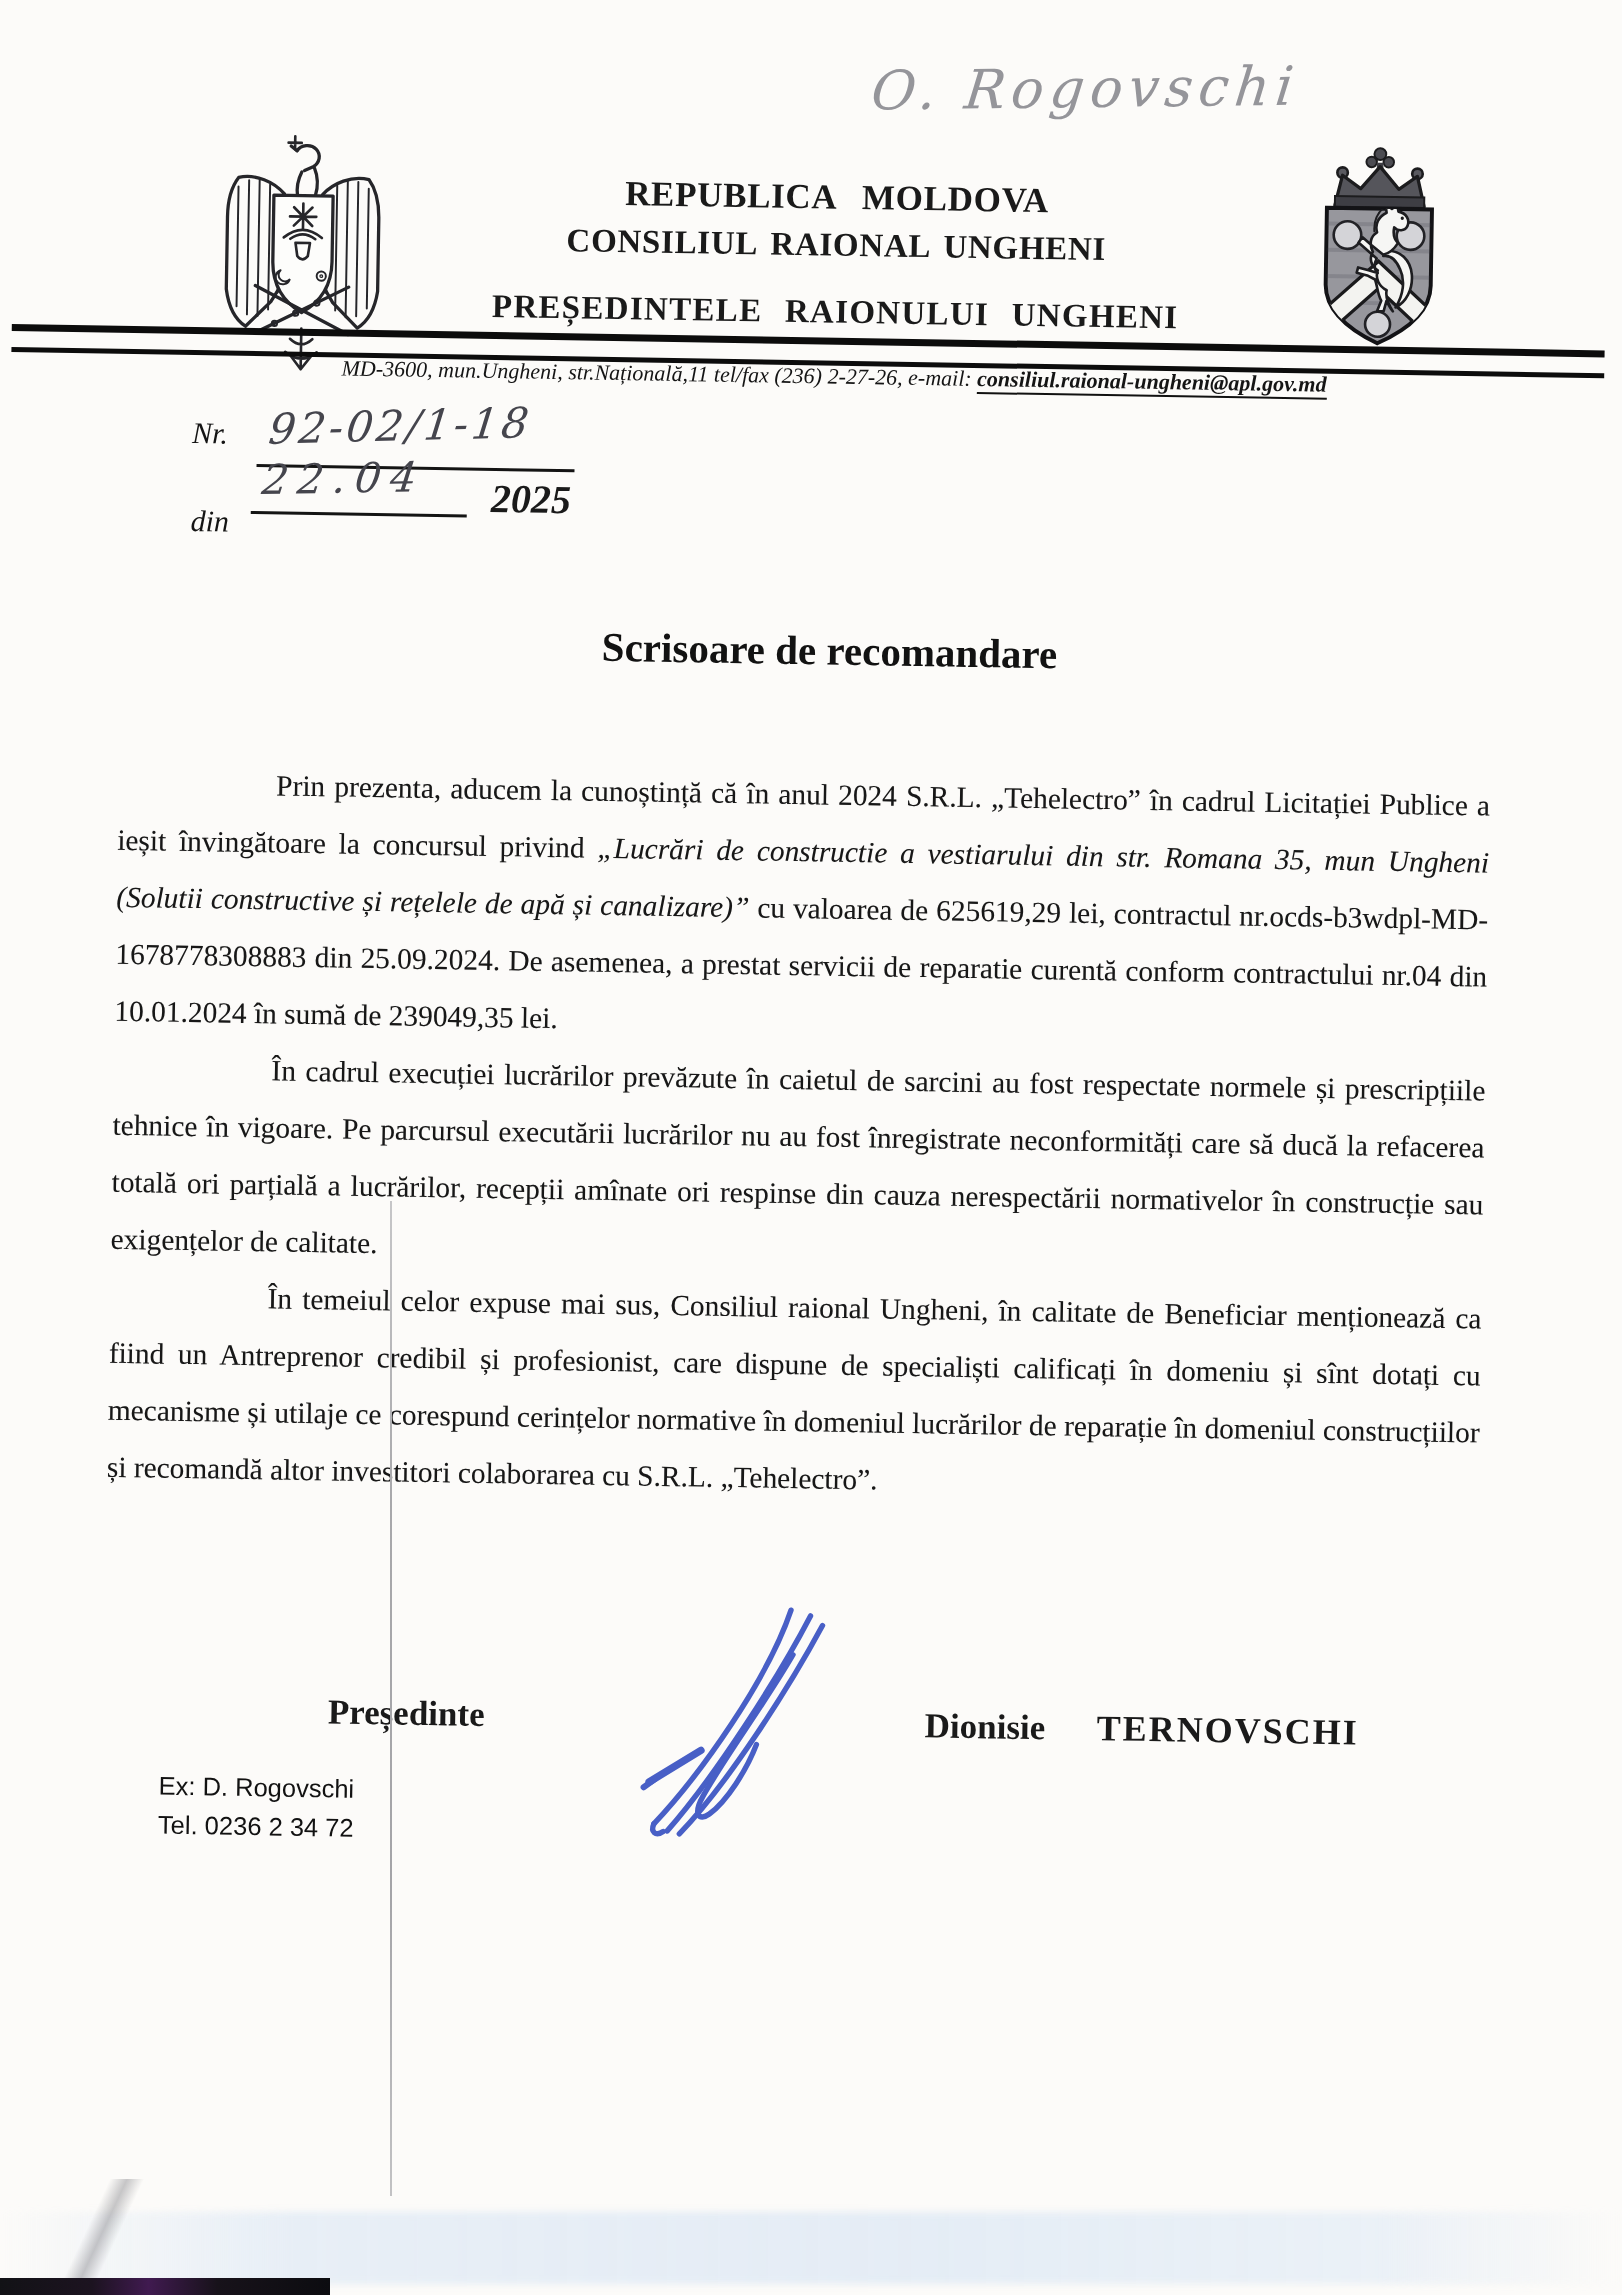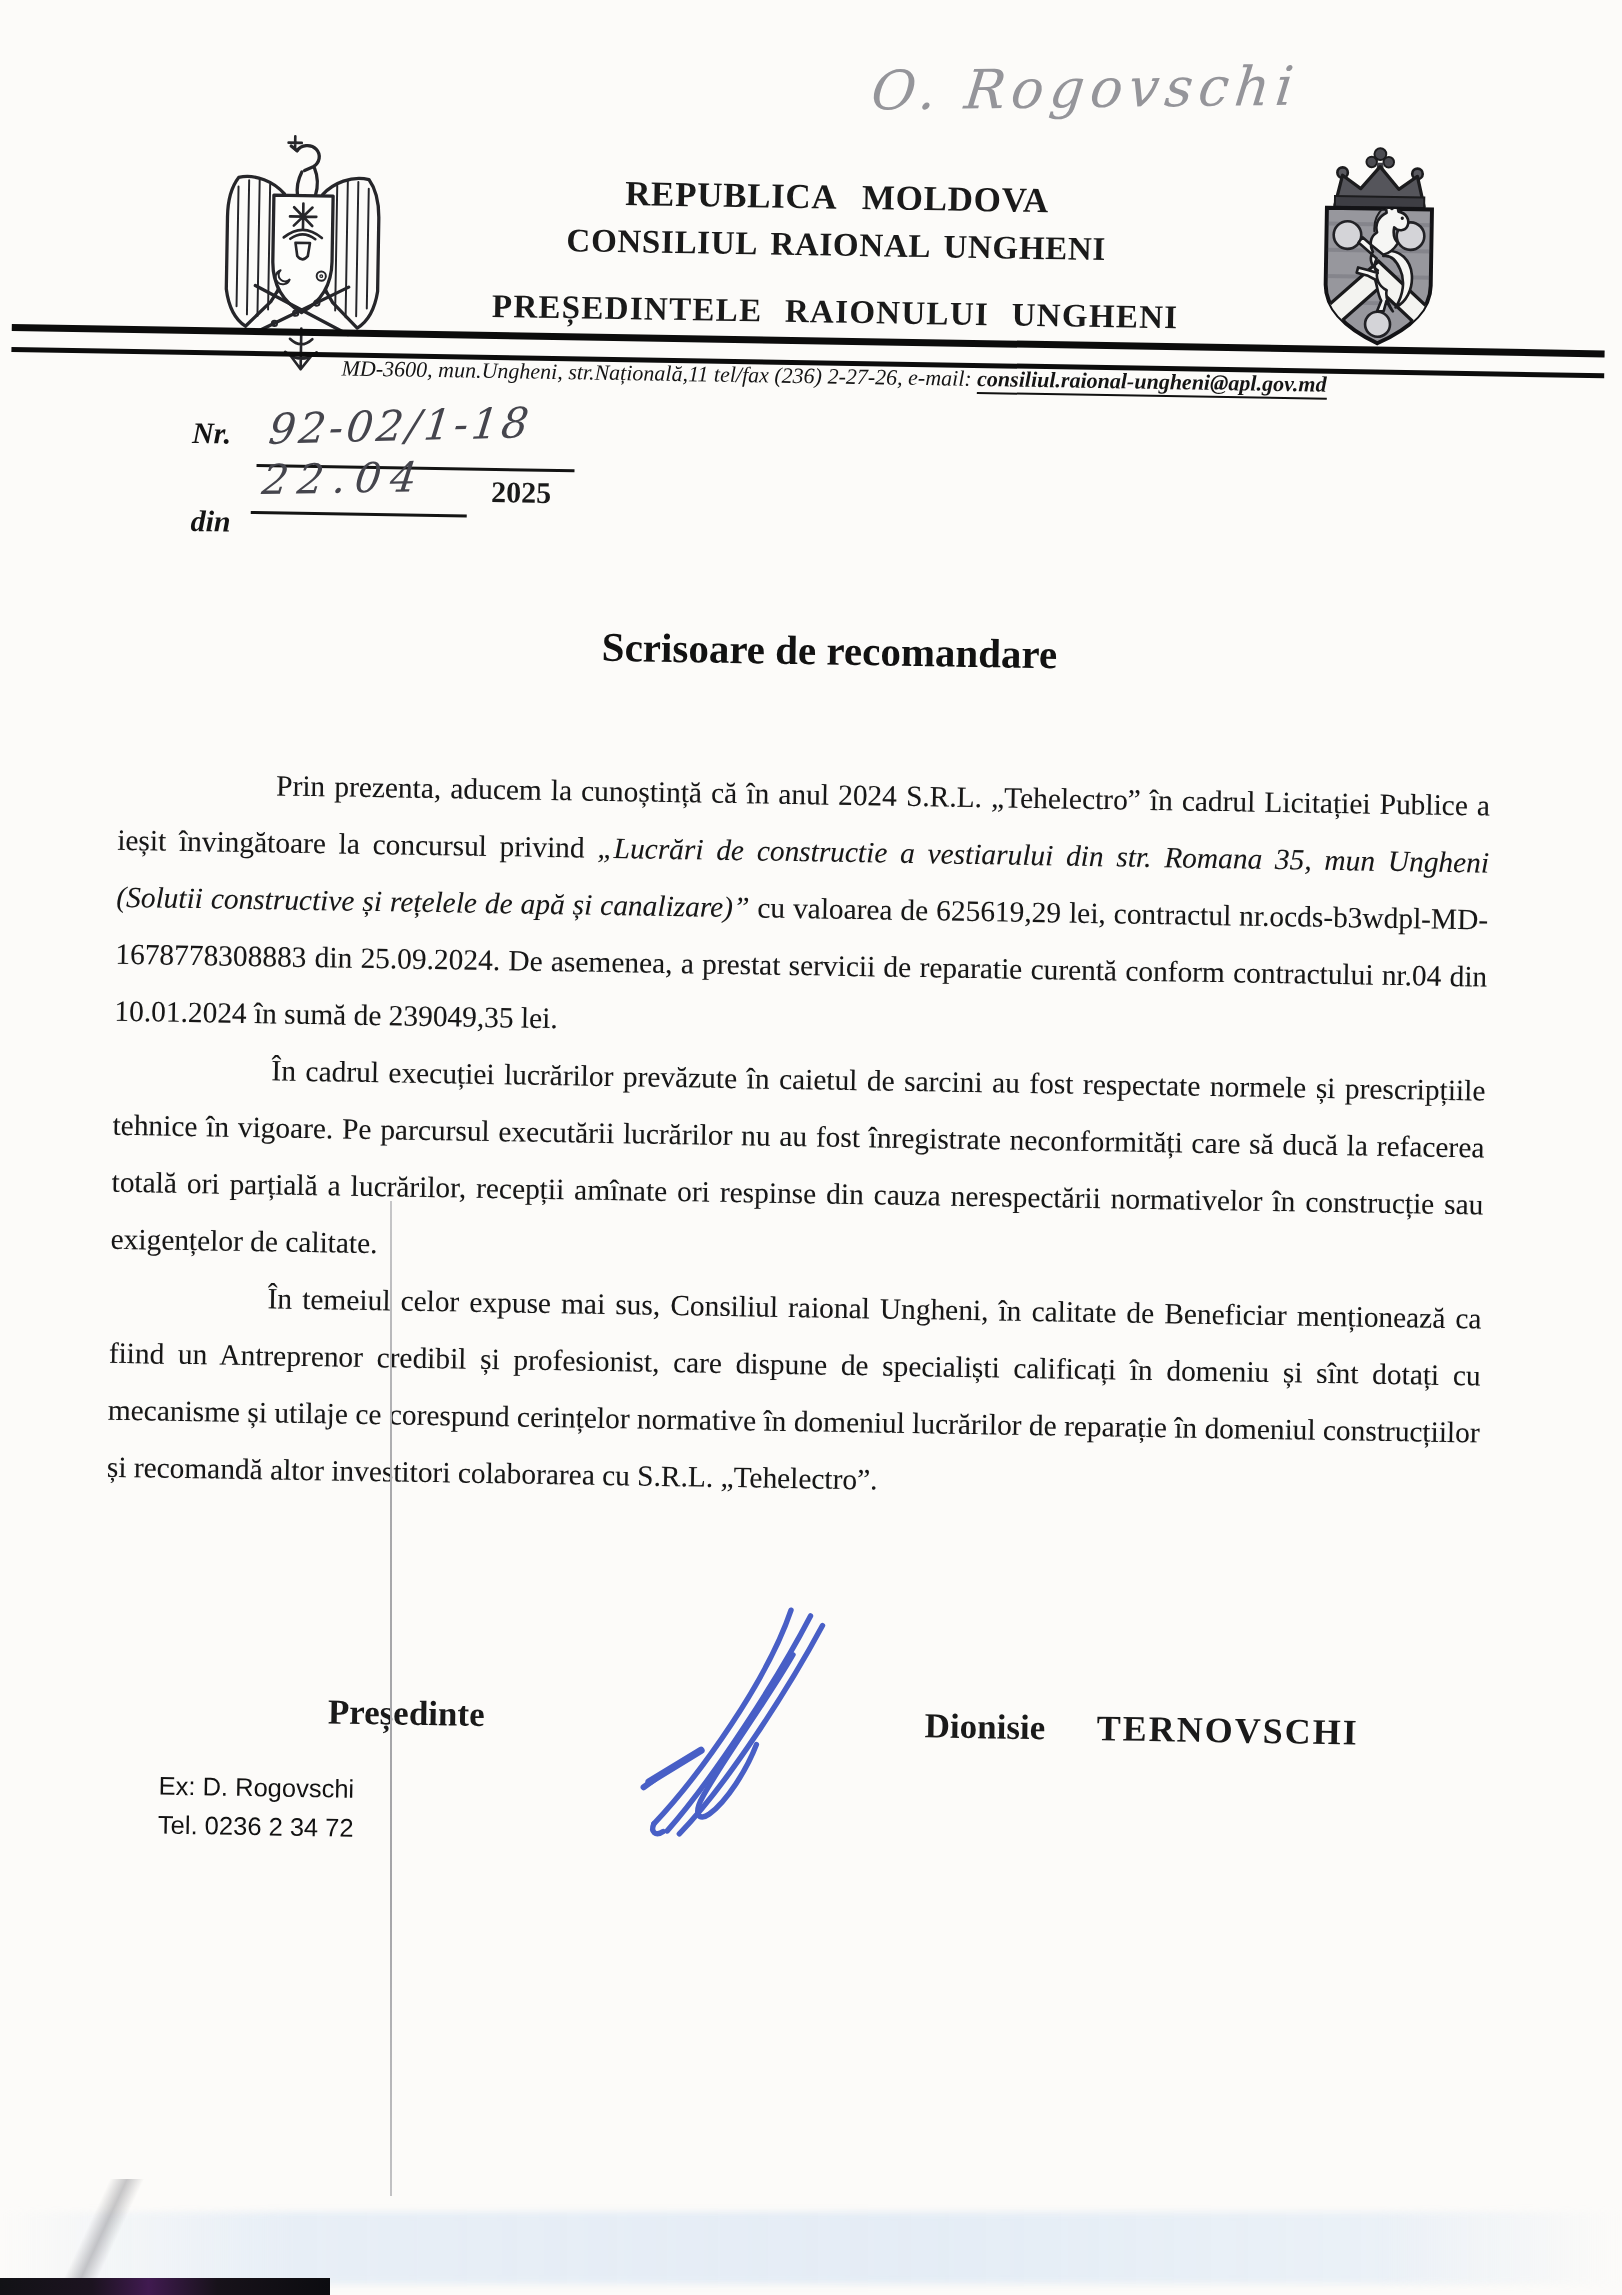--- a/index.html
+++ b/index.html
@@ -27,31 +27,31 @@
 
   .rules{position:absolute;left:14.4px;top:327px;width:1593px;height:16.4px;
          border-top:7.2px solid #0c0c0c;border-bottom:5.2px solid #0c0c0c;}
 
   .address{position:absolute;left:52px;top:353px;width:1570px;text-align:center;
            font-style:italic;font-size:22px;color:#151515;}
   .address .email{font-weight:bold;border-bottom:2.6px solid #111;padding-bottom:1.3px;}
 
   
   .refs{position:absolute;left:196px;top:411px;width:622px;height:118px;}
-  .refs .lbl{position:absolute;font-size:30px;font-weight:bold;font-style:italic;color:#141414;}
+  .refs .lbl{position:absolute;font-size:30px;font-weight:normal;font-style:italic;color:#141414;}
   .nr-label{left:0;top:5.2px;}
   .din-label{left:0;top:58px;margin-top:35px;}
   .hand{font-family:"DejaVu Serif",serif;font-style:italic;color:#45454d;white-space:nowrap;}
   .nr-value{position:absolute;left:77px;top:-13px;font-size:42px;letter-spacing:3.3px;
             transform:rotate(-2.4deg) skewX(-8deg);}
   .din-value{position:absolute;left:71px;top:41px;font-size:41px;letter-spacing:9.2px;
              transform:rotate(-2deg) skewX(-8deg);}
   .nr-line{position:absolute;left:65px;top:52px;width:318px;height:3.3px;background:#141414;}
   .din-line{position:absolute;left:60px;top:99px;width:216px;height:3.3px;background:#141414;}
-  .year{position:absolute;left:300px;top:59px;font-size:30px;font-weight:bold;}
+  .year{position:absolute;left:300px;top:59px;font-size:40px;font-weight:bold;font-style:italic;}
 
   
   .title{position:absolute;left:52px;top:616px;width:1570px;text-align:center;
          font-size:41px;font-weight:bold;color:#121212;}
   .bodytext{position:absolute;left:128px;top:756px;width:1372px;
             font-size:29.4px;line-height:57px;text-align:justify;color:#171717;
             text-shadow:0 0 0.7px rgba(0,0,0,.25);}
   .bodytext p{margin:0;text-indent:158px;}
   .it{font-style:italic;}
 

